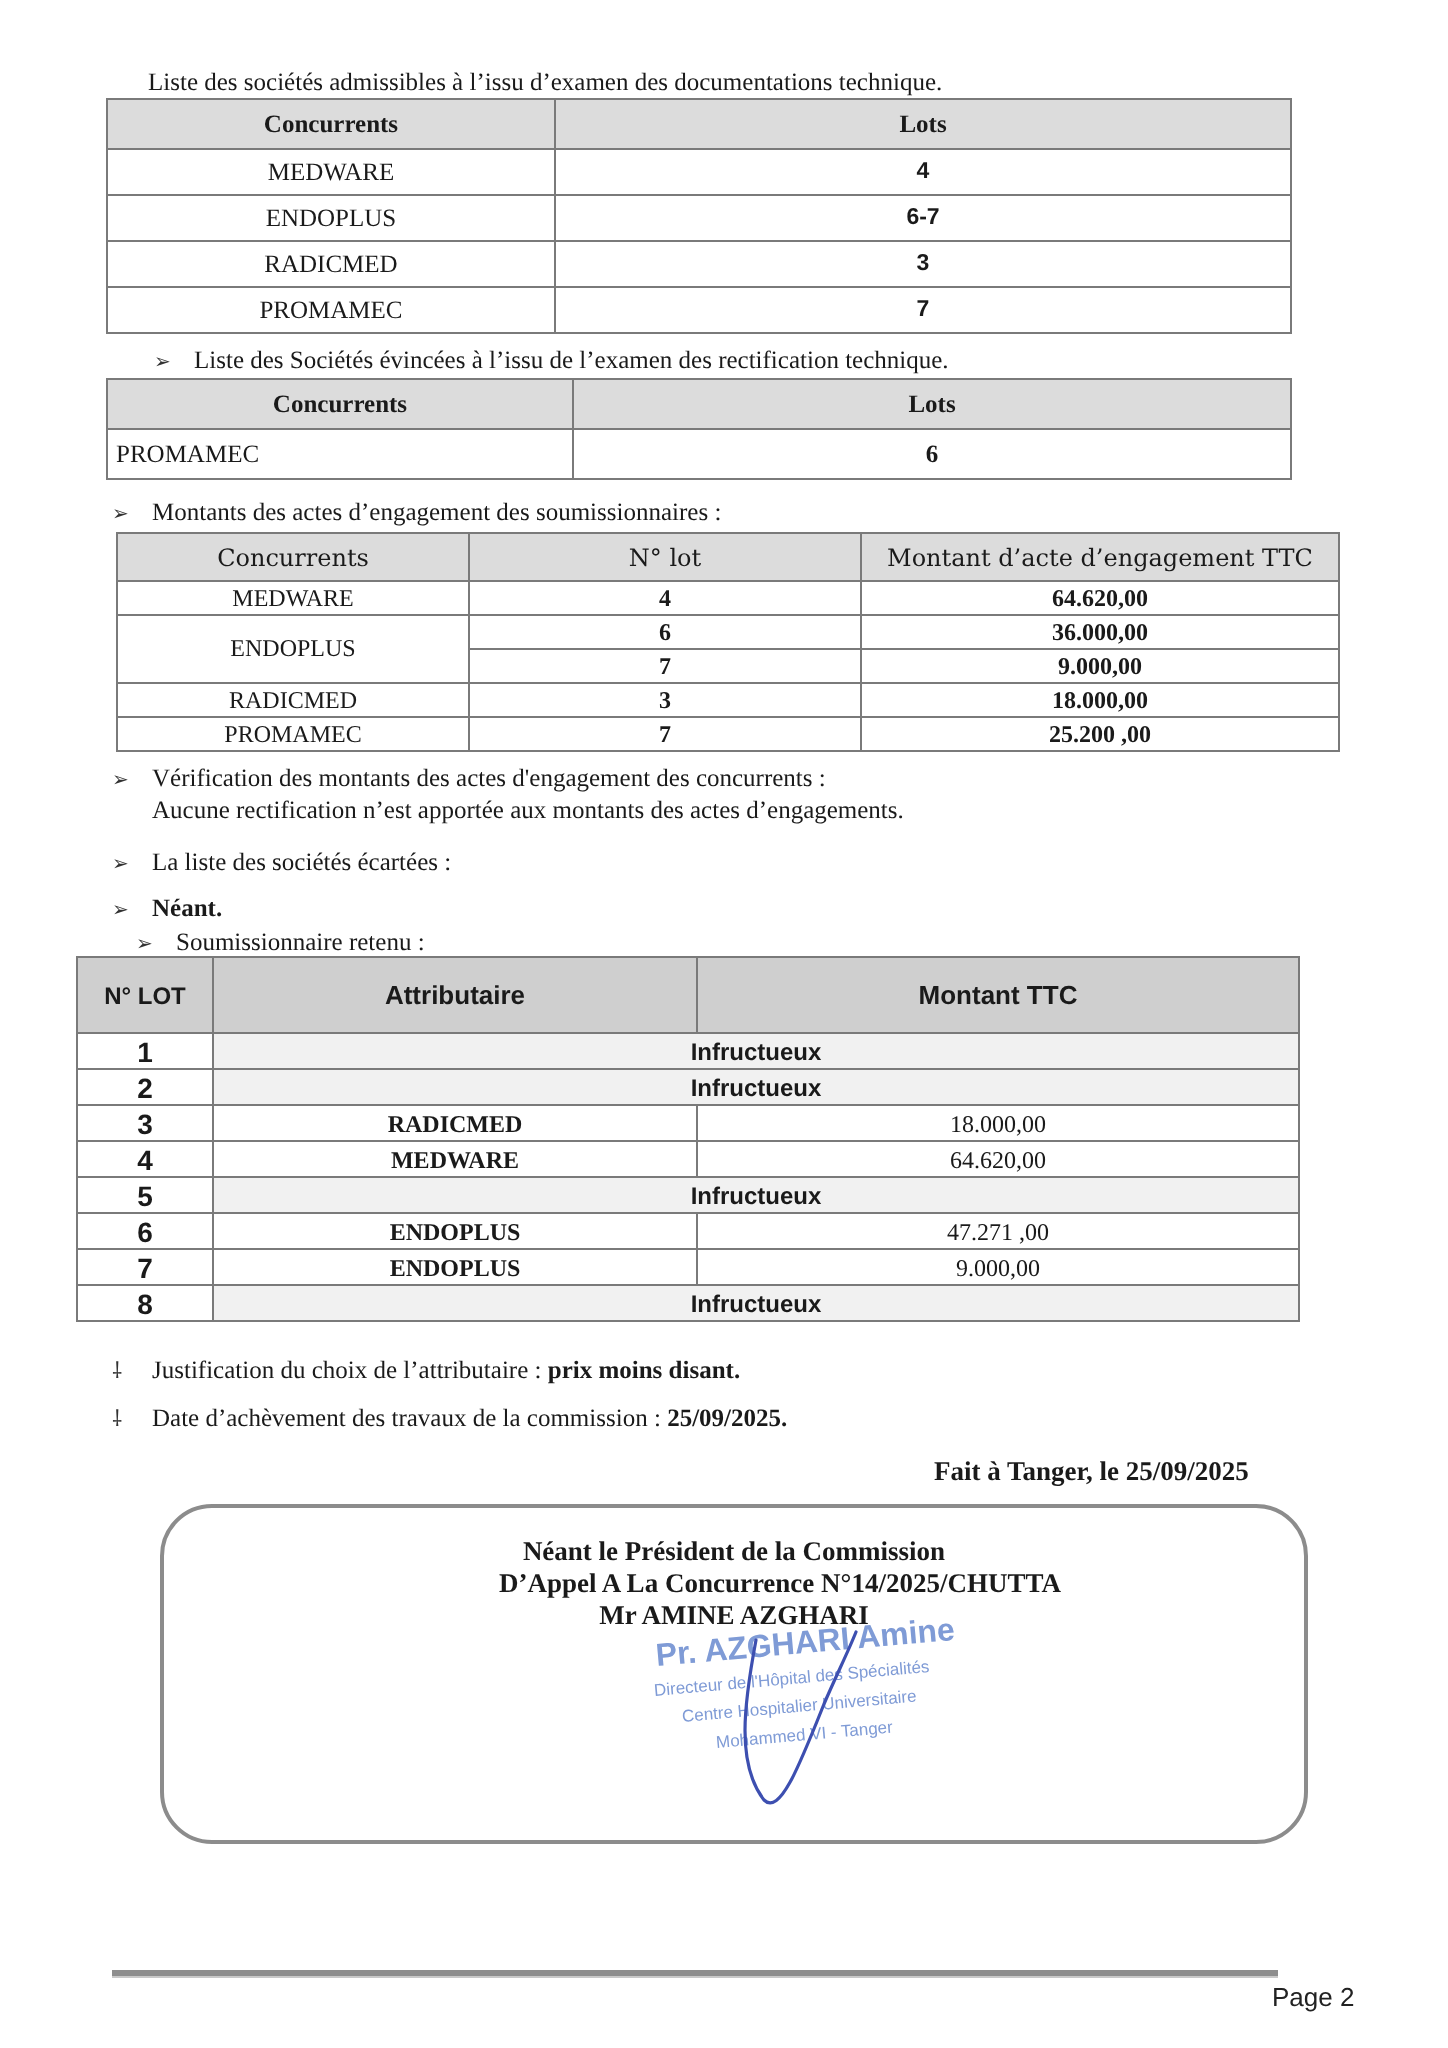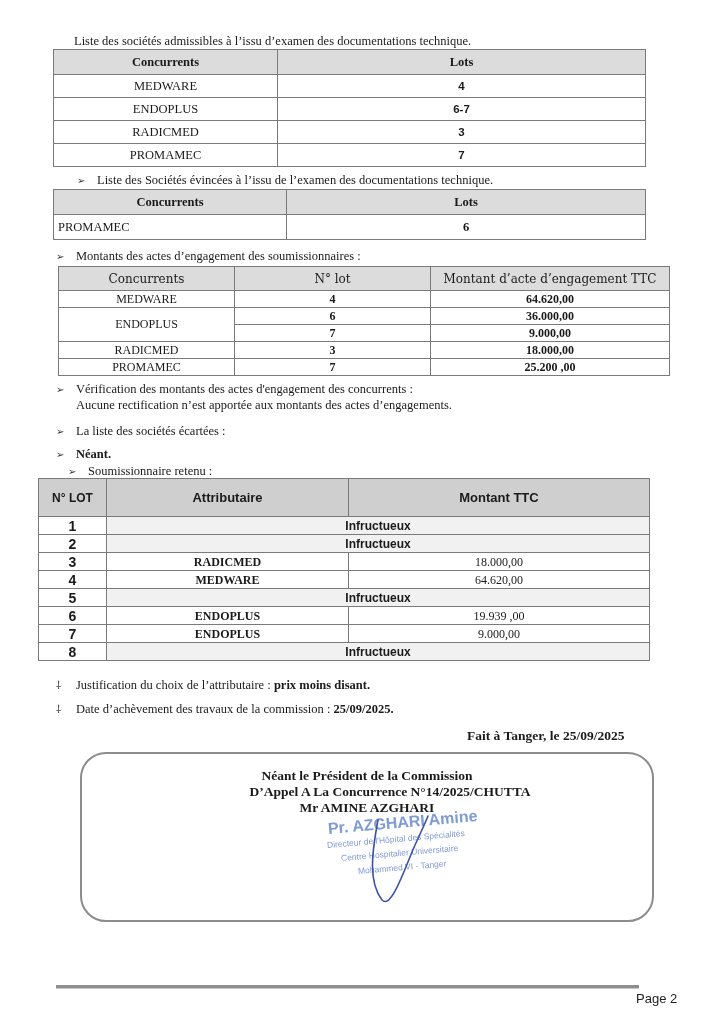--- a/index.html
+++ b/index.html
@@ -69,21 +69,21 @@
     <td class="sans" style="font-weight:bold;font-size:11.5px">3</td>
   </tr>
   <tr>
     <td>PROMAMEC</td>
     <td class="sans" style="font-weight:bold;font-size:11.5px">7</td>
   </tr>
 </tbody>
   </table>
 
 <div class="abs heading" style="left:77px; top:172px;">
-  <span class="arrow">➢</span><span>Liste des Sociétés évincées à l’issu de l’examen des documentations technique.</span>
+  <span class="arrow">➢</span><span>Liste des Sociétés évincées à l’issu de l’examen des rectification technique.</span>
 </div>
 <table id="t2">
   <colgroup>
       <col style="width:233px">
       <col style="width:359px">
     </colgroup>
   <tbody>
       <tr>
     <th>Concurrents</th>
     <th>Lots</th>
@@ -183,21 +183,21 @@
     <td class="name">MEDWARE</td>
     <td>64.620,00</td>
   </tr>
   <tr>
     <td class="lot">5</td>
     <td class="infr" colspan="2">Infructueux</td>
   </tr>
   <tr>
     <td class="lot">6</td>
     <td class="name">ENDOPLUS</td>
-    <td>19.939 ,00</td>
+    <td>47.271 ,00</td>
   </tr>
   <tr>
     <td class="lot">7</td>
     <td class="name">ENDOPLUS</td>
     <td>9.000,00</td>
   </tr>
   <tr>
     <td class="lot">8</td>
     <td class="infr" colspan="2">Infructueux</td>
   </tr>

